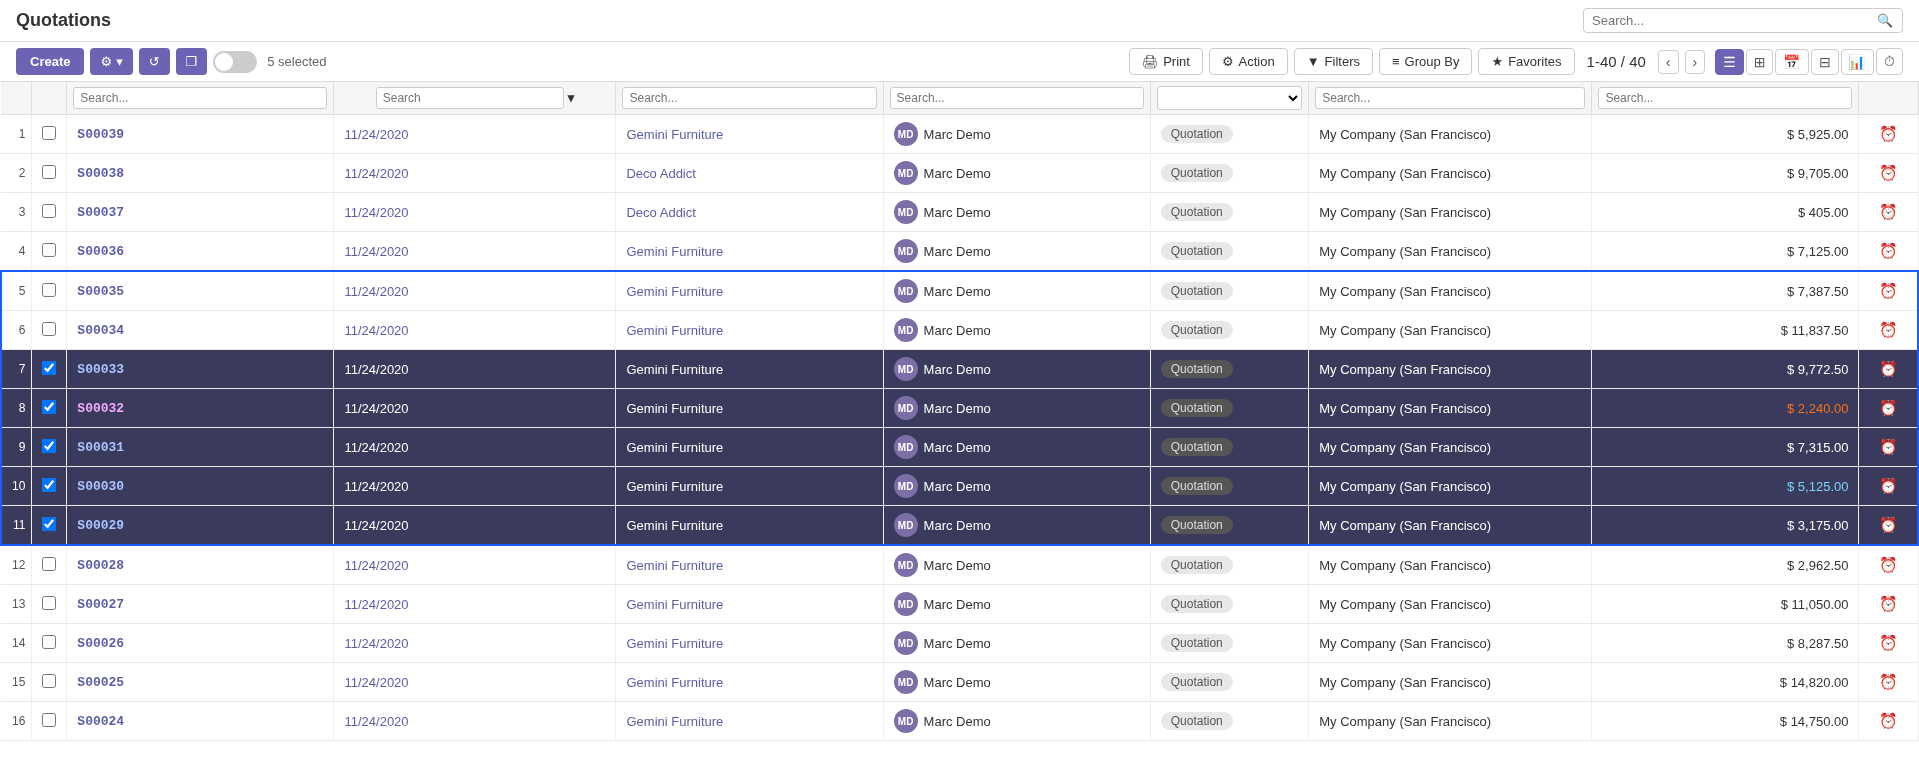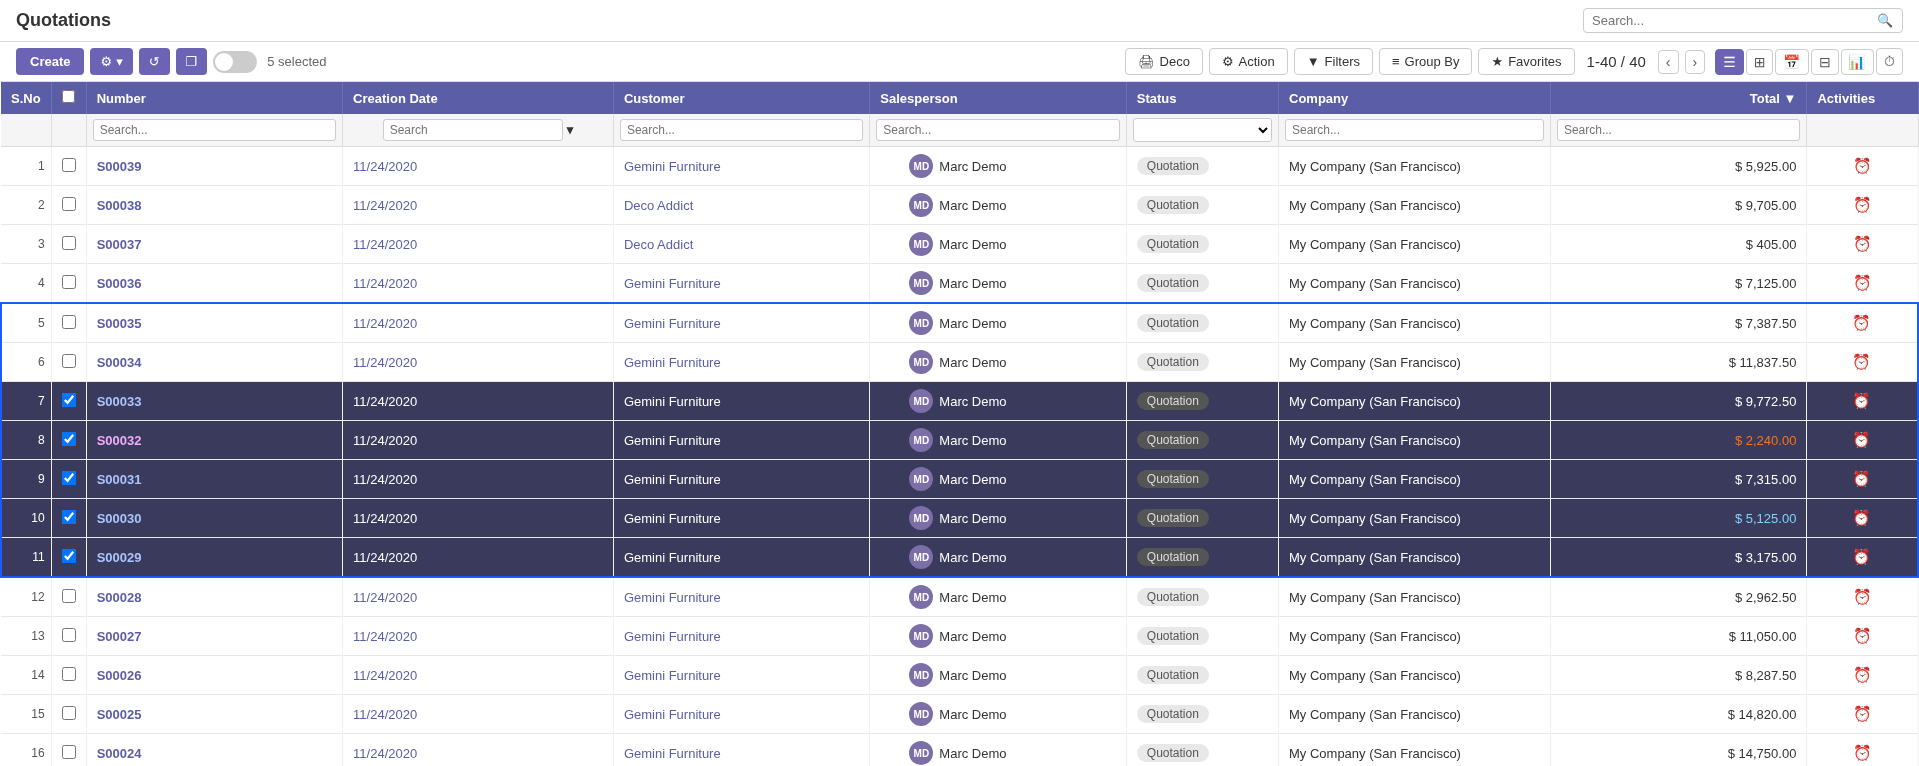--- a/index.html
+++ b/index.html
@@ -214,21 +214,21 @@
       color: #ddd;
     }
     td {
       padding: 7px 10px;
       vertical-align: middle;
       border-right: 1px solid #f0f0f0;
     }
     .sno-cell { color: #555; font-size: 12px; width: 30px; text-align: right; padding-right: 6px; }
     .checkbox-cell { width: 30px; text-align: center; }
     .checkbox-cell input[type="checkbox"] { cursor: pointer; width: 14px; height: 14px; }
-    .number-link { color: #5b5ea6; font-weight: bold; cursor: pointer; }
+    .number-link { color: #5b5ea6; font-weight: bold; cursor: pointer; font-family: Liberation Mono, monospace; }
     .status-badge {
       display: inline-block;
       background: #e8e8e8;
       color: #555;
       border-radius: 10px;
       padding: 2px 10px;
       font-size: 12px;
     }
     .total-cell { text-align: right; font-weight: 500; }
     .avatar {
@@ -237,21 +237,20 @@
       border-radius: 50%;
       background: #7c6fa8;
       display: inline-flex;
       align-items: center;
       justify-content: center;
       color: #fff;
       font-size: 10px;
       font-weight: bold;
       margin-right: 6px;
       vertical-align: middle;
-      margin-left: 29px;
     }
     .salesperson-cell { display: flex; align-items: center; }
     .activities-cell { text-align: center; color: #aaa; }
     .activity-icon { font-size: 15px; cursor: pointer; color: #aaa; }
     .activity-icon-active { color: #5b5ea6; }
   </style>
 </head>
 <body>
 
 <div class="page-header">
@@ -272,21 +271,21 @@
   <button class="btn-copy">❐</button>
   <div class="toggle-switch">
     <div class="toggle-knob"></div>
   </div>
   <span class="selected-count">5 selected</span>
 
   <div class="toolbar-spacer"></div>
 
   <button class="btn-toolbar">
     <span>🖨</span>
-    <span>Deco</span>
+    <span>Print</span>
   </button>
   <button class="btn-toolbar">
     <span>⚙</span>
     <span>Action</span>
   </button>
   <button class="btn-toolbar">
     <span>▼</span>
     <span>Filters</span>
   </button>
   <button class="btn-toolbar">
@@ -308,32 +307,20 @@
     <button class="view-icon-btn">📅</button>
     <button class="view-icon-btn">⊟</button>
     <button class="view-icon-btn">📊</button>
     <button class="view-icon-btn">⏱</button>
   </div>
 </div>
 
 <div class="table-container">
   <table>
     <thead>
-      <tr class="col-headers">
-        <th>S.No</th>
-        <th><input type="checkbox" style=""></th>
-        <th>Number</th>
-        <th>Creation Date</th>
-        <th>Customer</th>
-        <th>Salesperson</th>
-        <th>Status</th>
-        <th>Company</th>
-        <th class="total-col">Total ▼</th>
-        <th>Activities</th>
-      </tr>
       <tr class="filter-row">
         <th></th>
         <th></th>
         <th>
           <input class="filter-input" type="text" placeholder="Search..." style="">
         </th>
         <th>
           <input class="filter-input" type="text" style="width: 70%;" placeholder="Search">
           <span style="cursor:pointer;">▾</span>
         </th>

